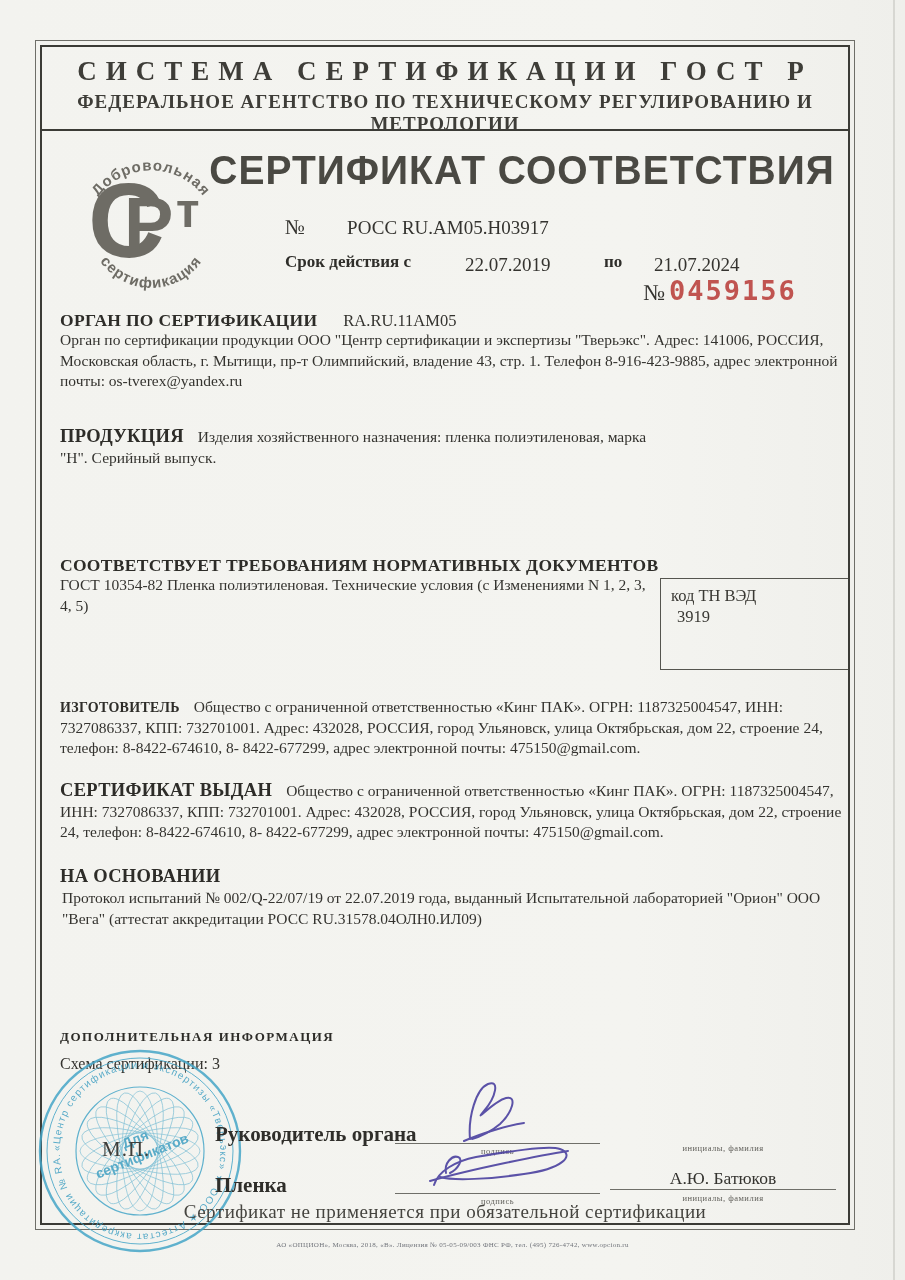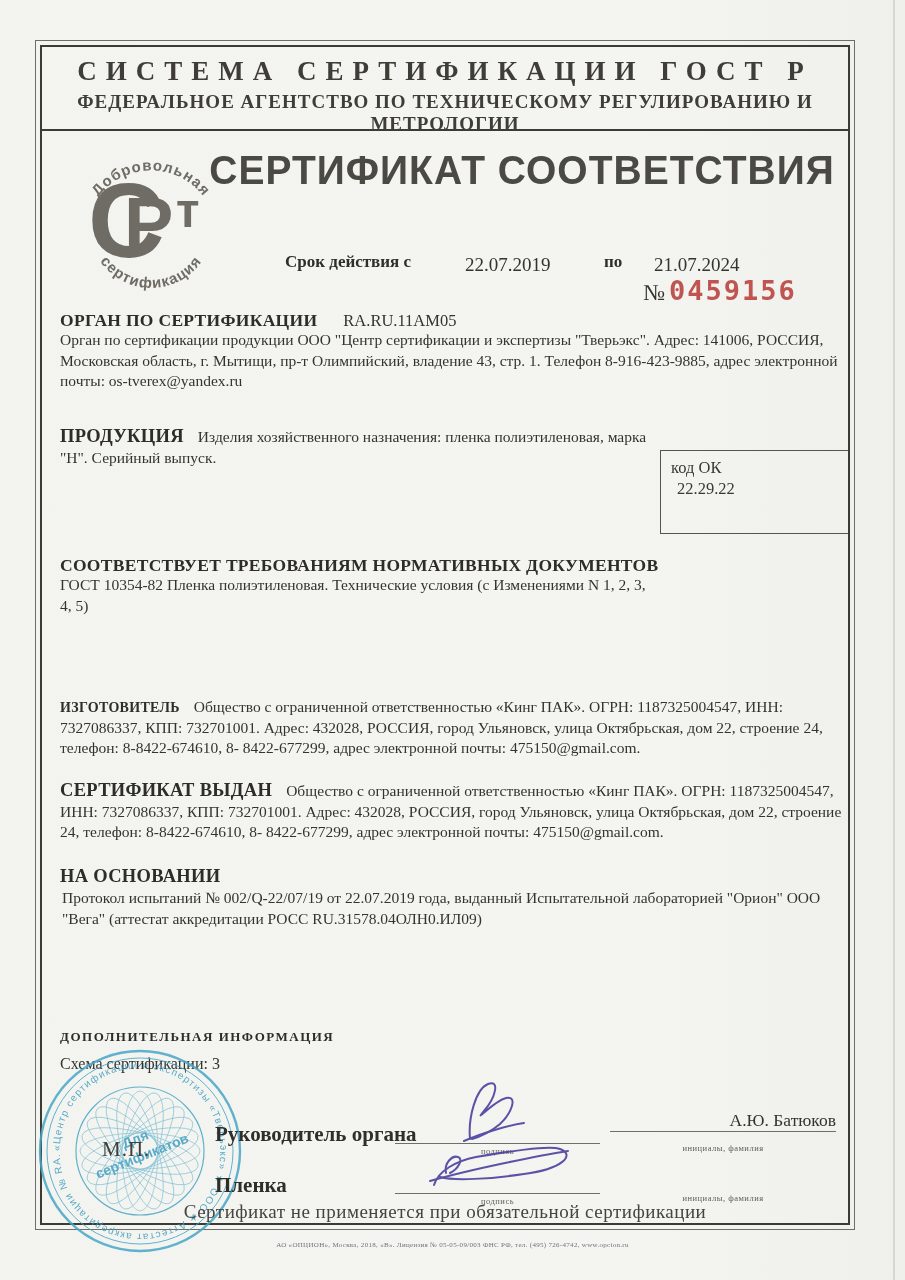--- a/index.html
+++ b/index.html
@@ -62,20 +62,24 @@
     <text font-family="Liberation Sans,sans-serif" font-size="15" font-weight="bold" fill="#6e6c65" letter-spacing="1">
       <textPath href="#arcBot" startOffset="50%" text-anchor="middle">сертификация</textPath>
     </text>
     <text x="22" y="116" font-family="Liberation Sans,sans-serif" font-size="106" font-weight="bold" fill="#6e6c65">С</text>
     <text x="58" y="108" font-family="Liberation Sans,sans-serif" font-size="74" font-weight="bold" fill="#6e6c65">Р</text>
     <text x="110" y="86" font-family="Liberation Sans,sans-serif" font-size="48" font-weight="bold" fill="#6e6c65">т</text>
   </svg>
 
   <div class="abs title" style="left:160px;top:102px;width:640px;text-align:center;">СЕРТИФИКАТ СООТВЕТСТВИЯ</div>
 
+  <div class="abs" style="left:243px;top:168px;">
+    <span class="serif-md" style="font-size:21px;">№</span>
+    <span class="serif-md" style="margin-left:38px;">РОСС RU.AM05.H03917</span>
+  </div>
 
   <div class="abs lbl-b" style="left:243px;top:205px;">Срок действия  с</div>
   <div class="abs serif-md" style="left:423px;top:207px;">22.07.2019</div>
   <div class="abs lbl-b" style="left:562px;top:205px;">по</div>
   <div class="abs serif-md" style="left:612px;top:207px;">21.07.2024</div>
 
   <div class="abs" style="left:601px;top:228px;">
     <span class="serif-md" style="font-size:23px;">№</span>
     <span class="red-num">0459156</span>
   </div>
@@ -83,27 +87,27 @@
   <div class="abs" style="left:18px;top:263px;">
     <span class="sec-h">ОРГАН ПО СЕРТИФИКАЦИИ</span>
     <span class="body-text" style="font-size:16.5px;margin-left:22px;">RA.RU.11AM05</span>
   </div>
   <p class="abs para body-text" style="left:18px;top:283px;width:792px;">Орган по сертификации продукции ООО "Центр сертификации и экспертизы "Тверьэкс". Адрес: 141006, РОССИЯ, Московская область, г. Мытищи, пр-т Олимпийский, владение 43, стр. 1. Телефон 8-916-423-9885, адрес электронной почты: os-tverex@yandex.ru</p>
 
   <p class="abs para" style="left:18px;top:379px;width:588px;">
     <span class="sec-h" style="font-size:18.5px;">ПРОДУКЦИЯ</span>
     <span class="body-text" style="margin-left:10px;">Изделия хозяйственного назначения: пленка полиэтиленовая, марка "Н". Серийный выпуск.</span>
   </p>
-  <div class="abs code-box" style="left:618px;top:403px;width:188px;height:84px;">
-    <div>код ОК</div>
-    <div style="padding-left:6px;">22.29.22</div>
-  </div>
 
   <div class="abs sec-h" style="left:18px;top:508px;">СООТВЕТСТВУЕТ ТРЕБОВАНИЯМ НОРМАТИВНЫХ ДОКУМЕНТОВ</div>
   <p class="abs para body-text" style="left:18px;top:528px;width:588px;">ГОСТ 10354-82 Пленка полиэтиленовая. Технические условия (с Изменениями N 1, 2, 3, 4, 5)</p>
+  <div class="abs code-box" style="left:618px;top:531px;width:188px;height:92px;">
+    <div>код ТН ВЭД</div>
+    <div style="padding-left:6px;">3919</div>
+  </div>
 
   <p class="abs para" style="left:18px;top:650px;width:792px;">
     <span class="sec-h" style="font-size:14px;margin-top:8px;">ИЗГОТОВИТЕЛЬ</span>
     <span class="body-text" style="margin-left:10px;">Общество с ограниченной ответственностью  «Кинг ПАК». ОГРН: 1187325004547, ИНН: 7327086337, КПП: 732701001. Адрес: 432028, РОССИЯ, город Ульяновск, улица Октябрьская, дом 22, строение 24, телефон: 8-8422-674610, 8- 8422-677299, адрес электронной почты: 475150@gmail.com.</span>
   </p>
 
   <p class="abs para" style="left:18px;top:733px;width:792px;">
     <span class="sec-h" style="font-size:18.5px;">СЕРТИФИКАТ ВЫДАН</span>
     <span class="body-text" style="margin-left:10px;">Общество с ограниченной ответственностью  «Кинг ПАК». ОГРН: 1187325004547, ИНН: 7327086337, КПП: 732701001. Адрес: 432028, РОССИЯ, город Ульяновск, улица Октябрьская, дом 22, строение 24, телефон: 8-8422-674610, 8- 8422-677299, адрес электронной почты: 475150@gmail.com.</span>
   </p>
@@ -148,21 +152,21 @@
   <div class="abs mp" style="left:60px;top:1090px;">М.П.</div>
 
   <div class="abs sig-label" style="left:173px;top:1075px;">Руководитель органа</div>
   <div class="abs sig-line" style="left:353px;top:1074px;width:205px;height:22px;"></div>
   <div class="abs sig-caption" style="left:353px;top:1099px;width:205px;">подпись</div>
   <div class="abs sig-caption" style="left:568px;top:1096px;width:226px;">инициалы, фамилия</div>
 
   <div class="abs sig-label" style="left:173px;top:1126px;">Пленка</div>
   <div class="abs sig-line" style="left:353px;top:1124px;width:205px;height:22px;"></div>
   <div class="abs sig-caption" style="left:353px;top:1149px;width:205px;">подпись</div>
-  <div class="abs sig-name sig-line" style="left:568px;top:1063px;width:226px;text-align:right;">А.Ю. Батюков</div>
+  <div class="abs sig-name sig-line" style="left:568px;top:1121px;width:226px;">А.Ю. Батюков</div>
   <div class="abs sig-caption" style="left:568px;top:1146px;width:226px;">инициалы, фамилия</div>
 
   <svg class="abs" style="left:330px;top:1020px;" width="260" height="150" viewBox="0 0 260 150">
     <g stroke="#4b41a0" stroke-width="2" fill="none" opacity="0.9" stroke-linecap="round">
       <path d="M98,72 C96,50 104,22 116,17 C128,12 124,30 112,44 C100,58 122,34 134,31 C146,28 140,46 128,57 C120,64 108,70 100,72"></path>
       <path d="M92,74 C110,66 138,58 152,56"></path>
       <path d="M62,118 C66,104 84,94 104,90 C134,85 176,78 188,82 C204,88 190,102 152,107 C118,112 82,114 68,110"></path>
       <path d="M58,114 C100,102 170,88 196,84"></path>
       <path d="M74,106 C72,96 80,88 86,90 C92,92 86,102 78,106"></path>
     </g>

